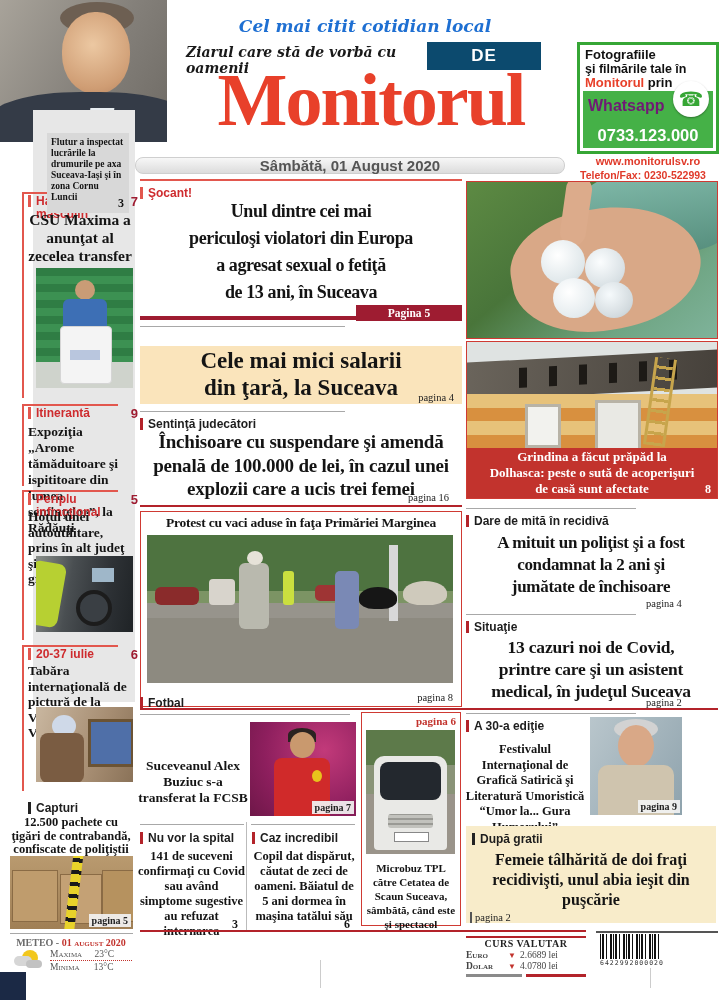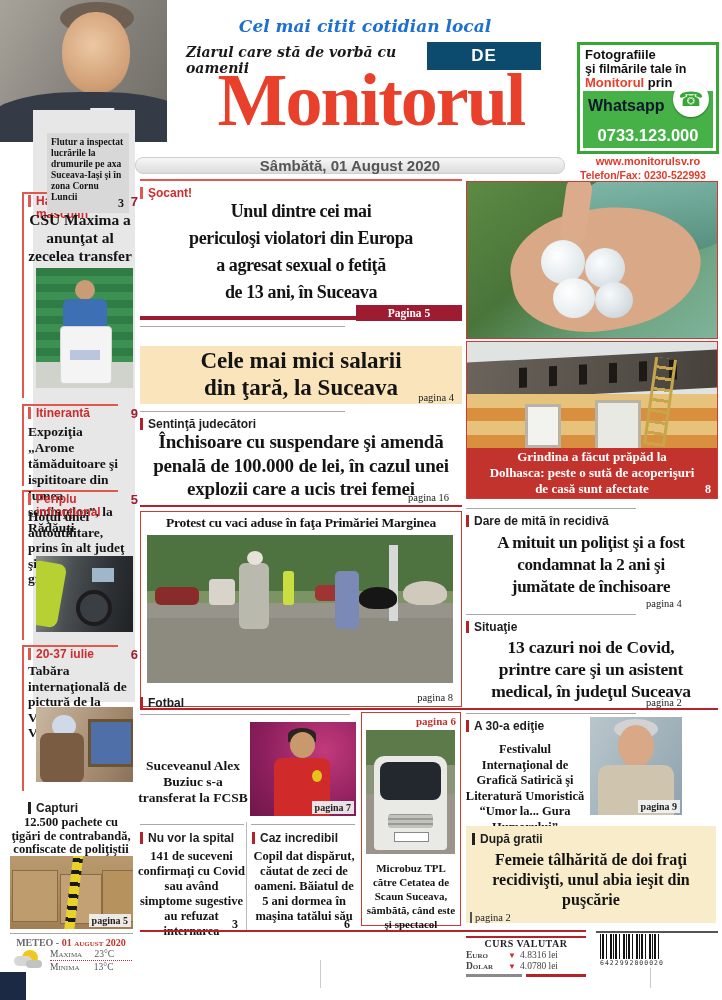--- a/index.html
+++ b/index.html
@@ -69,21 +69,21 @@
   <div class="abs ctr logo" style="left:168px;top:52px;width:406px;font-size:74px;line-height:96px">Monitorul</div>
 
   <div class="abs wabox" style="left:577px;top:42px;width:142px;height:112px">
     <div class="l" style="font-size:13px">Fotografiile</div>
     <div class="l" style="font-size:12.5px">şi filmările tale în</div>
     <div class="l" style="font-size:13px">
       <span style="color:#e8402a">Monitorul</span>
       <span>prin</span>
     </div>
     <div class="wagreen">
-      <div class="abs" style="left:5px;top:6px;color:#0f172a;font-weight:bold;font-size:16px">Whatsapp</div>
+      <div class="abs" style="left:5px;top:6px;color:#701a75;font-weight:bold;font-size:16px">Whatsapp</div>
       <div class="abs" style="right:4px;top:-10px;width:36px;height:36px;border-radius:50%;background:#fff;box-shadow:0 1px 2px rgba(0,0,0,.35);text-align:center;line-height:36px;color:#36a635;font-size:20px">☎</div>
       <div class="abs ctr" style="left:0;right:0;bottom:3px;color:#fff;font-weight:bold;font-size:16.5px">0733.123.000</div>
     </div>
   </div>
 
   <div class="abs" style="left:577px;top:155px;width:142px;text-align:center;color:#e03a2a;font-weight:bold;font-size:11px">www.monitorulsv.ro</div>
   <div class="abs" style="left:567px;top:169px;width:152px;text-align:center;color:#e03a2a;font-weight:bold;font-size:10.5px">Telefon/Fax: 0230-522993</div>
 
   <div class="abs datebar" style="left:135px;top:157px;width:428px;height:15px">Sâmbătă, 01 August 2020</div>
 
@@ -328,21 +328,21 @@
   <div class="rline" style="left:140px;top:930px;width:446px;height:2px"></div>
   <div class="abs" style="left:596px;top:931px;width:122px;height:1.5px;background:#555"></div>
   <div class="abs" style="left:320px;top:960px;width:1px;height:28px;background:#ccc"></div>
   <div class="abs" style="left:650px;top:960px;width:1px;height:28px;background:#ccc"></div>
 
   <div class="abs" style="left:466px;top:936px;width:120px;height:36px;border-top:2px solid #b3232a">
     <div class="ser ctr" style="font-weight:bold;font-size:10px;letter-spacing:0.5px;color:#222;line-height:12px">CURS VALUTAR</div>
     <div style="display:flex;font-family:'Liberation Serif',serif;font-size:9.5px;color:#444;line-height:11px">
       <span class="scaps" style="width:38px;font-weight:bold">Euro</span>
       <span style="color:#c2332d;width:16px;text-align:center;font-size:8px">▼</span>
-      <span>4.8316 lei</span>
+      <span>2.6689 lei</span>
     </div>
     <div style="display:flex;font-family:'Liberation Serif',serif;font-size:9.5px;color:#444;line-height:11px">
       <span class="scaps" style="width:38px;font-weight:bold">Dolar</span>
       <span style="color:#c2332d;width:16px;text-align:center;font-size:8px">▼</span>
       <span>4.0780 lei</span>
     </div>
     <div class="d" style="left:0;top:36px;width:56px;height:3px;background:#8a8a8a"></div>
     <div class="d" style="left:60px;top:36px;width:60px;height:3px;background:#b3232a"></div>
   </div>
 

